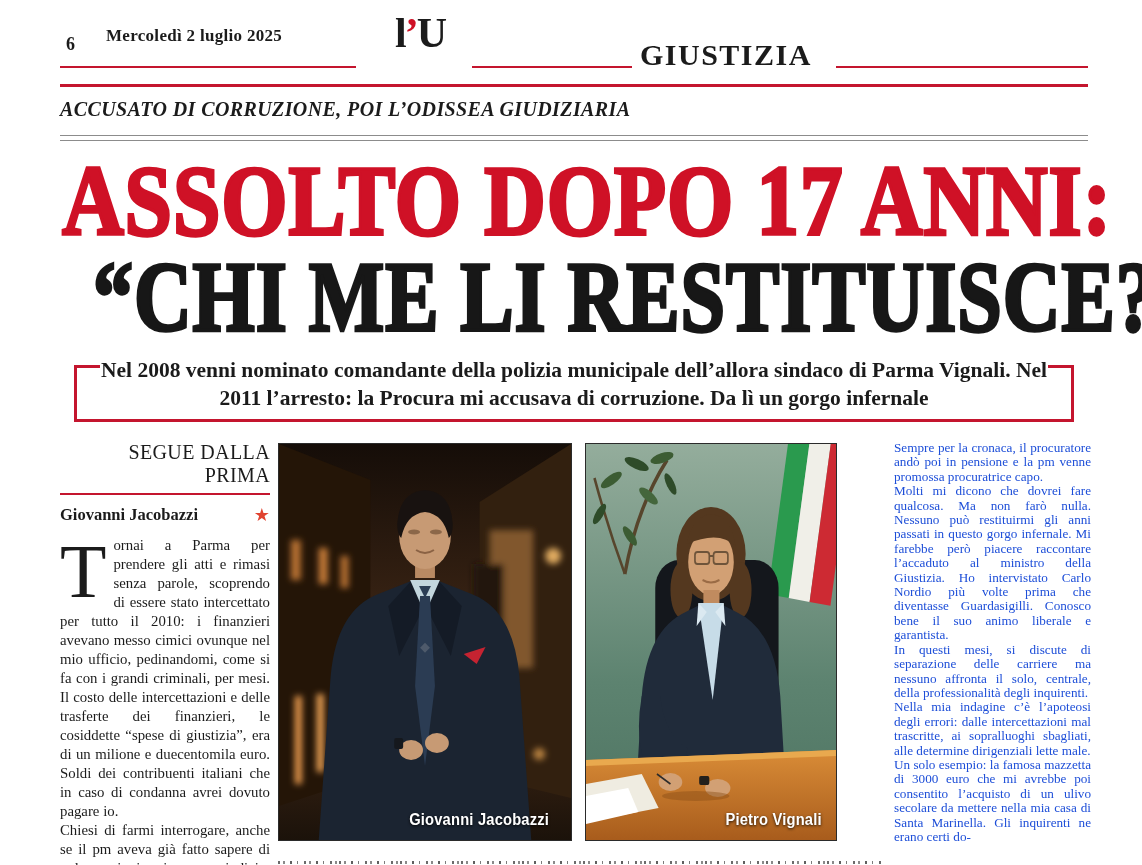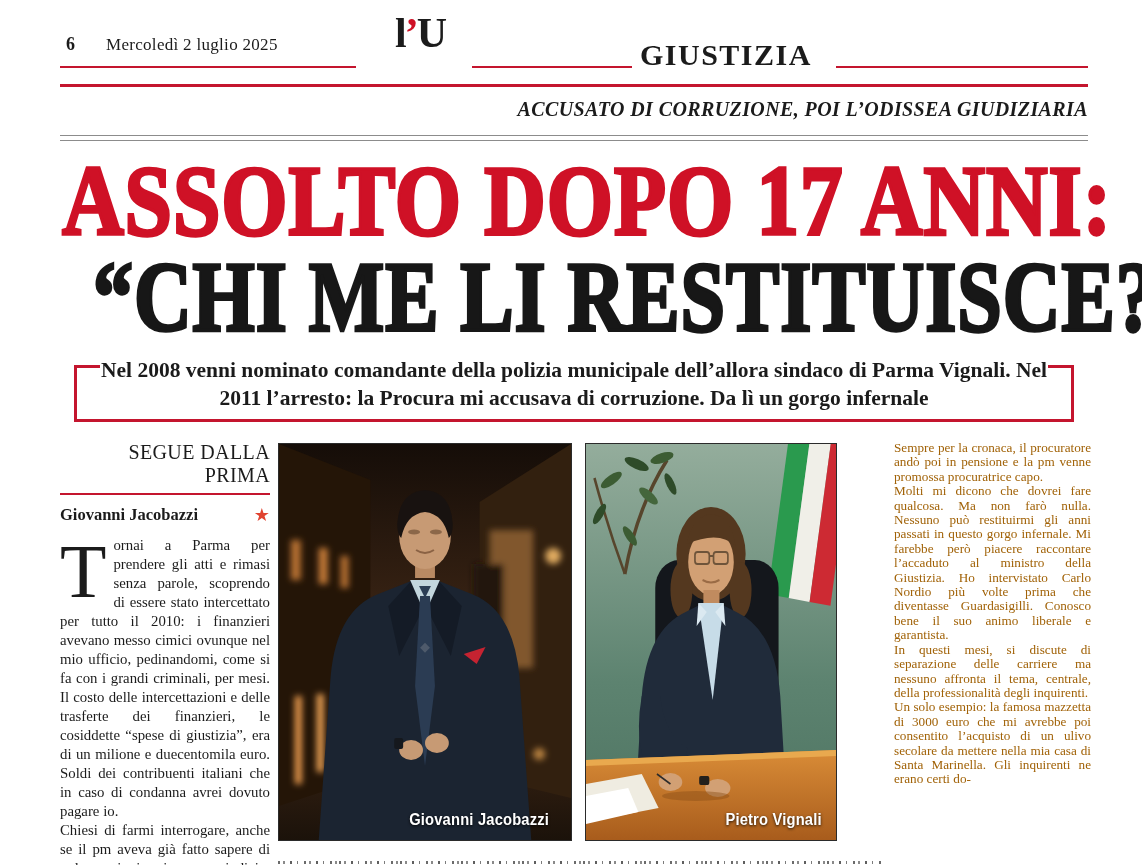--- a/index.html
+++ b/index.html
@@ -8,32 +8,32 @@
     --ink:#1b1b1b;
   }
   html,body{margin:0;padding:0;background:#e8e8e8;}
   .page{
     position:relative;width:1142px;height:865px;margin:0 auto;
     background:#ffffff;overflow:hidden;
     font-family:"Liberation Serif",serif;color:var(--ink);
   }
   
   .pagenum{position:absolute;left:66px;top:34px;font-size:18px;font-weight:bold;}
-  .dateline{position:absolute;left:106px;top:35px;font-size:17px;font-weight:normal;letter-spacing:.3px;}
+  .dateline{position:absolute;left:106px;top:26px;font-size:17px;font-weight:bold;letter-spacing:.3px;}
   .rule-thin{position:absolute;top:66px;height:2px;background:var(--red);}
   .rule-thin.l{left:60px;width:296px;}
   .rule-thin.m{left:472px;width:160px;}
   .rule-thin.r{left:836px;width:252px;}
   .masthead{position:absolute;left:356px;top:12px;width:128px;text-align:center;
     font-size:42px;font-weight:bold;letter-spacing:-2px;line-height:1;}
   .masthead .apos{color:var(--hred);}
   .section-label{position:absolute;left:640px;top:38px;font-size:30px;font-weight:bold;letter-spacing:1.5px;}
   .rule-thick{position:absolute;left:60px;top:84px;width:1028px;height:3px;background:var(--red);}
   
-  .kicker{position:absolute;left:60px;top:98px;width:1028px;text-align:right;
+  .kicker{position:absolute;left:60px;top:98px;width:1028px;text-align:left;
     font-size:20px;font-weight:bold;font-style:italic;letter-spacing:.4px;}
   .double-rule{position:absolute;left:60px;top:135px;width:1028px;height:4px;
     border-top:1px solid #8c8c8c;border-bottom:1px solid #8c8c8c;}
   
   .headline{position:absolute;left:57px;width:1028px;text-align:center;white-space:nowrap;
     font-weight:bold;font-size:86px;line-height:92px;letter-spacing:1px;
     transform:scale(.99,1.16);transform-origin:top center;}
   .headline.h1{top:147px;color:var(--hred);-webkit-text-stroke:3px var(--hred);}
   .headline.h2{top:243px;color:#171717;-webkit-text-stroke:3px #171717;transform:scale(.93,1.16);}
   
@@ -50,21 +50,21 @@
   .col-left{position:absolute;left:60px;top:441px;width:210px;}
   .continues{font-size:20px;font-weight:normal;letter-spacing:.4px;text-align:right;}
   .continues-rule{height:2px;background:var(--red);margin:6px 0 9px;}
   .byline-row{display:flex;justify-content:space-between;align-items:center;}
   .byline{font-size:16.5px;font-weight:bold;}
   .star{color:#e04330;font-size:18px;}
   .body-l{margin-top:10px;font-size:14.8px;line-height:19px;text-align:justify;}
   .body-l p{margin:0;}
   .dropcap{float:left;font-size:76px;line-height:60px;padding:5px 7px 0 0;}
   .col-right{position:absolute;left:894px;top:441px;width:197px;
-    font-size:13.2px;line-height:14.4px;text-align:justify;color:#a16207;}
+    font-size:13.2px;line-height:14.4px;text-align:justify;color:#1d4ed8;}
   .col-right p{margin:0;}
   
   .photo{position:absolute;top:443px;height:398px;border:1px solid #2b2b2b;box-sizing:border-box;background:#222;}
   .photo svg{display:block;width:100%;height:100%;}
   .photo-1{left:278px;width:294px;}
   .photo-2{left:585px;width:252px;}
   .caption{position:absolute;bottom:11px;font-family:"Liberation Sans",sans-serif;
     font-weight:bold;font-size:16px;color:#fff;letter-spacing:.2px;
     text-shadow:0 1px 3px rgba(0,0,0,.85);transform:scaleX(.92);transform-origin:right bottom;}
   .photo-1 .caption{right:22px;}
@@ -235,19 +235,20 @@
         <line x1="84" y1="330" x2="100" y2="340" stroke="#2b2b2b" stroke-width="2"></line>
         <ellipse cx="130" cy="352" rx="40" ry="5" fill="#8a4d16" opacity=".45"></ellipse>
       </g>
     </svg>
     <span class="caption">Pietro Vignali</span>
   </div>
 
   <div class="col-right">
     <p>Sempre per la cronaca, il procuratore andò poi in pensione e la pm venne promossa procuratrice capo.</p>
     <p>Molti mi dicono che dovrei fare qualcosa. Ma non farò nulla. Nessuno può restituirmi gli anni passati in questo gorgo infernale. Mi farebbe però piacere raccontare l’accaduto al ministro della Giustizia. Ho intervistato Carlo Nordio più volte prima che diventasse Guardasigilli. Conosco bene il suo animo liberale e garantista.</p>
-    <p>In questi mesi, si discute di separazione delle carriere ma nessuno affronta il tema, centrale, della professionalità degli inquirenti.</p>
+    <p>In questi mesi, si discute di separazione delle carriere ma nessuno affronta il solo, centrale, della professionalità degli inquirenti.</p>
+    <p>Nella mia indagine c’è l’apoteosi degli errori: dalle intercettazioni mal trascritte, ai sopralluoghi sbagliati, alle determine dirigenziali lette male.</p>
     <p>Un solo esempio: la famosa mazzetta di 3000 euro che mi avrebbe poi consentito l’acquisto di un ulivo secolare da mettere nella mia casa di Santa Marinella. Gli inquirenti ne erano certi do-</p>
   </div>
 
   <div class="clipped-line"></div>
 
 </div>
 
 </body></html>

